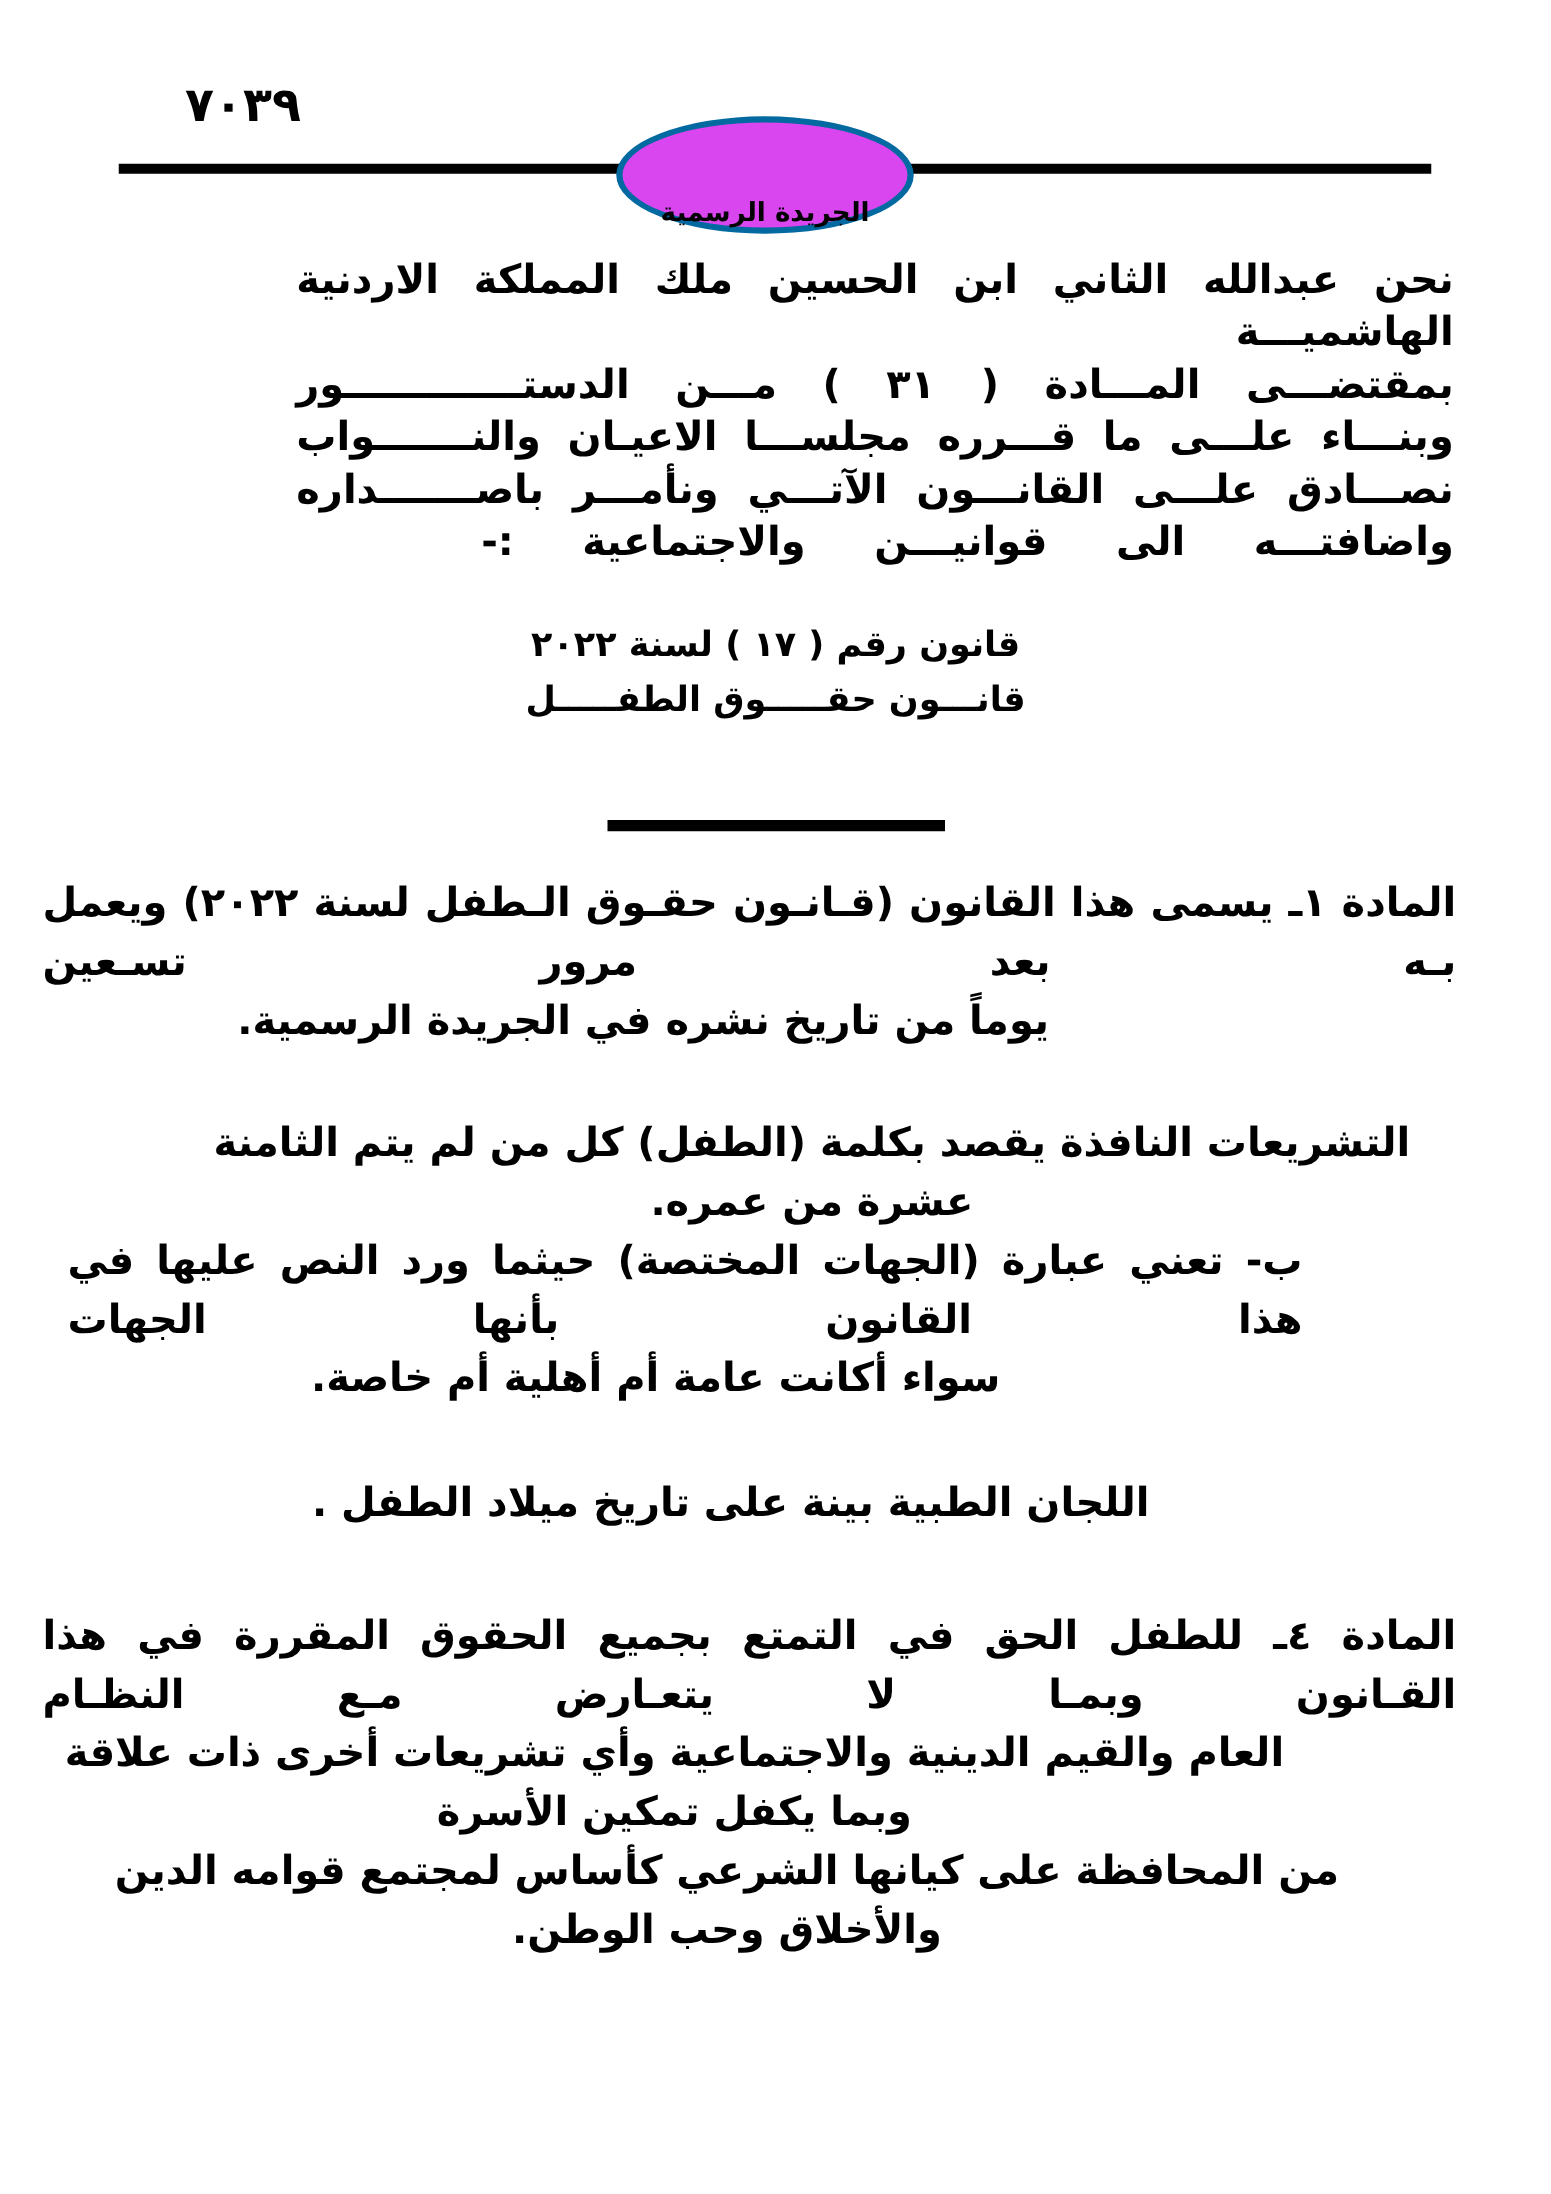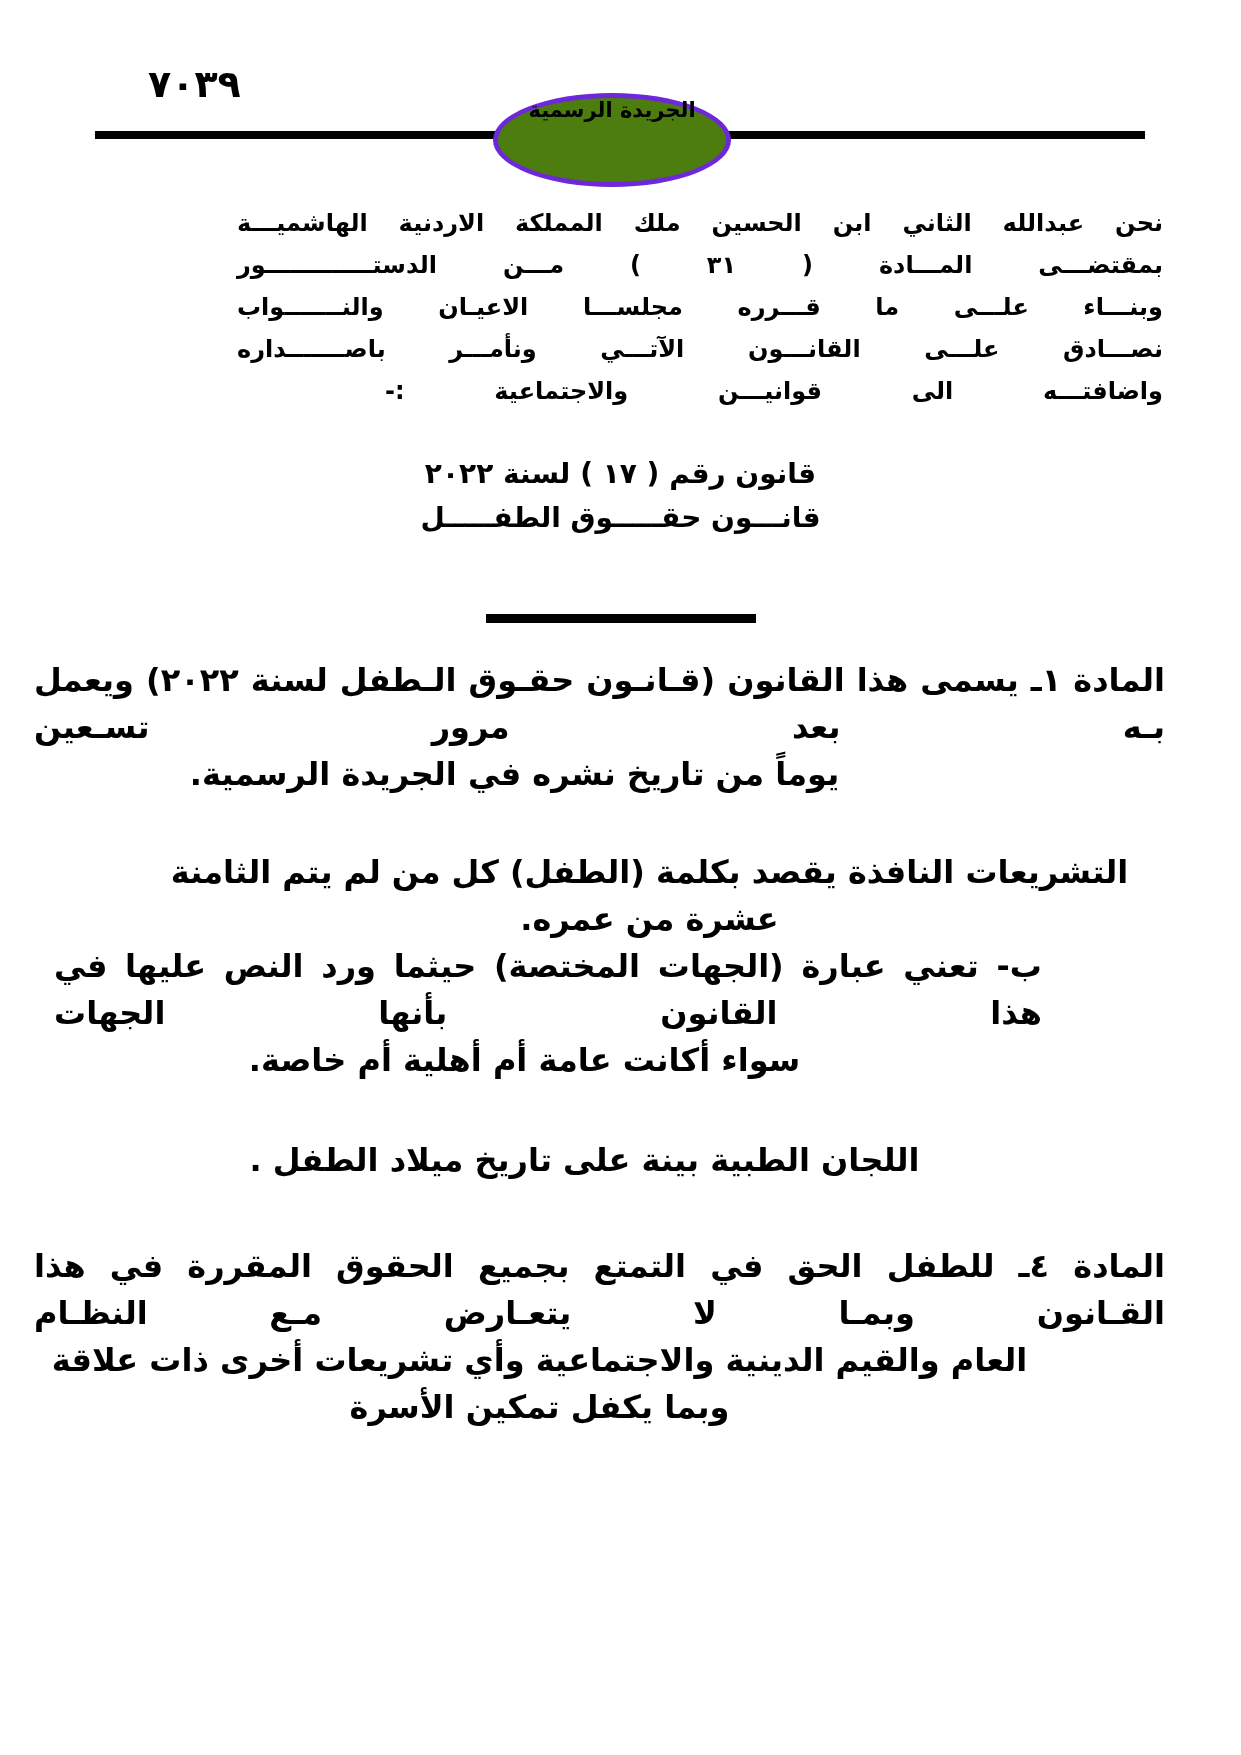--- a/index.html
+++ b/index.html
@@ -19,30 +19,30 @@
     position:absolute;top:62px;left:148px;
     font-size:38px;letter-spacing:7px;direction:ltr;
   }
   .rule{
     position:absolute;top:131px;left:95px;
     width:1050px;height:8px;background:#000;
   }
   .seal{
     position:absolute;top:93px;left:493px;
     width:238px;height:94px;
-    background:#4d7c0f;border:5px solid #6d28d9;border-radius:50%;
-    display:flex;align-items:flex-start;justify-content:center;
+    background:#d946ef;border:5px solid #0369a1;border-radius:50%;
+    display:flex;align-items:flex-end;justify-content:center;
     box-sizing:border-box;
   }
   .seal span{font-size:21px;white-space:nowrap;}
 
   
   .preamble{
     margin:12px 78px 0 237px;
-    font-size:24px;line-height:42px;
+    font-size:32px;line-height:42px;
   }
 
   
   .law-title{
     margin-top:40px;
     text-align:center;
     font-size:28px;line-height:44px;
   }
   .title-underline{
     width:270px;height:9px;background:#000;
@@ -105,17 +105,18 @@
       <div class="cline" style="padding-right:150px;">سواء أكانت عامة أم أهلية أم خاصة.</div>
     </div>
 
     <div class="article a-gap-3">
       <div class="cline" style="padding-right:30px;">اللجان الطبية بينة على تاريخ ميلاد الطفل .</div>
     </div>
 
     <div class="article a-gap-4">
       <div class="jline">المادة ٤ـ للطفل الحق في التمتع بجميع الحقوق المقررة في هذا القـانون وبمـا لا يتعـارض مـع النظـام</div>
       <div class="cline" style="padding-right:120px;">العام والقيم الدينية والاجتماعية وأي تشريعات أخرى ذات علاقة وبما يكفل تمكين الأسرة</div>
+      <div class="cline" style="padding-right:36px;">من المحافظة على كيانها الشرعي كأساس لمجتمع قوامه الدين والأخلاق وحب الوطن.</div>
     </div>
 
   </div>
 
 </div>
 
 </body></html>

